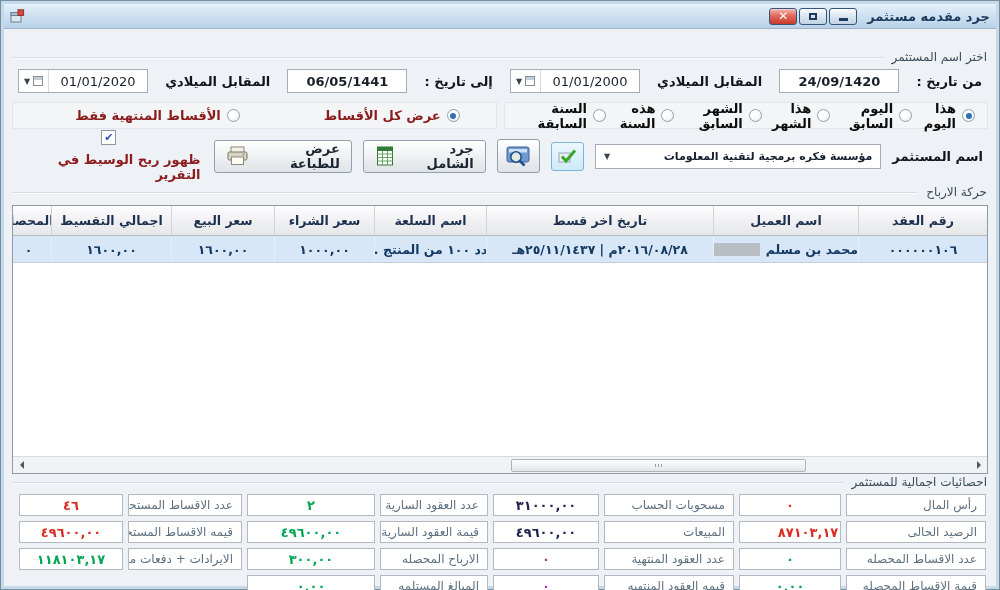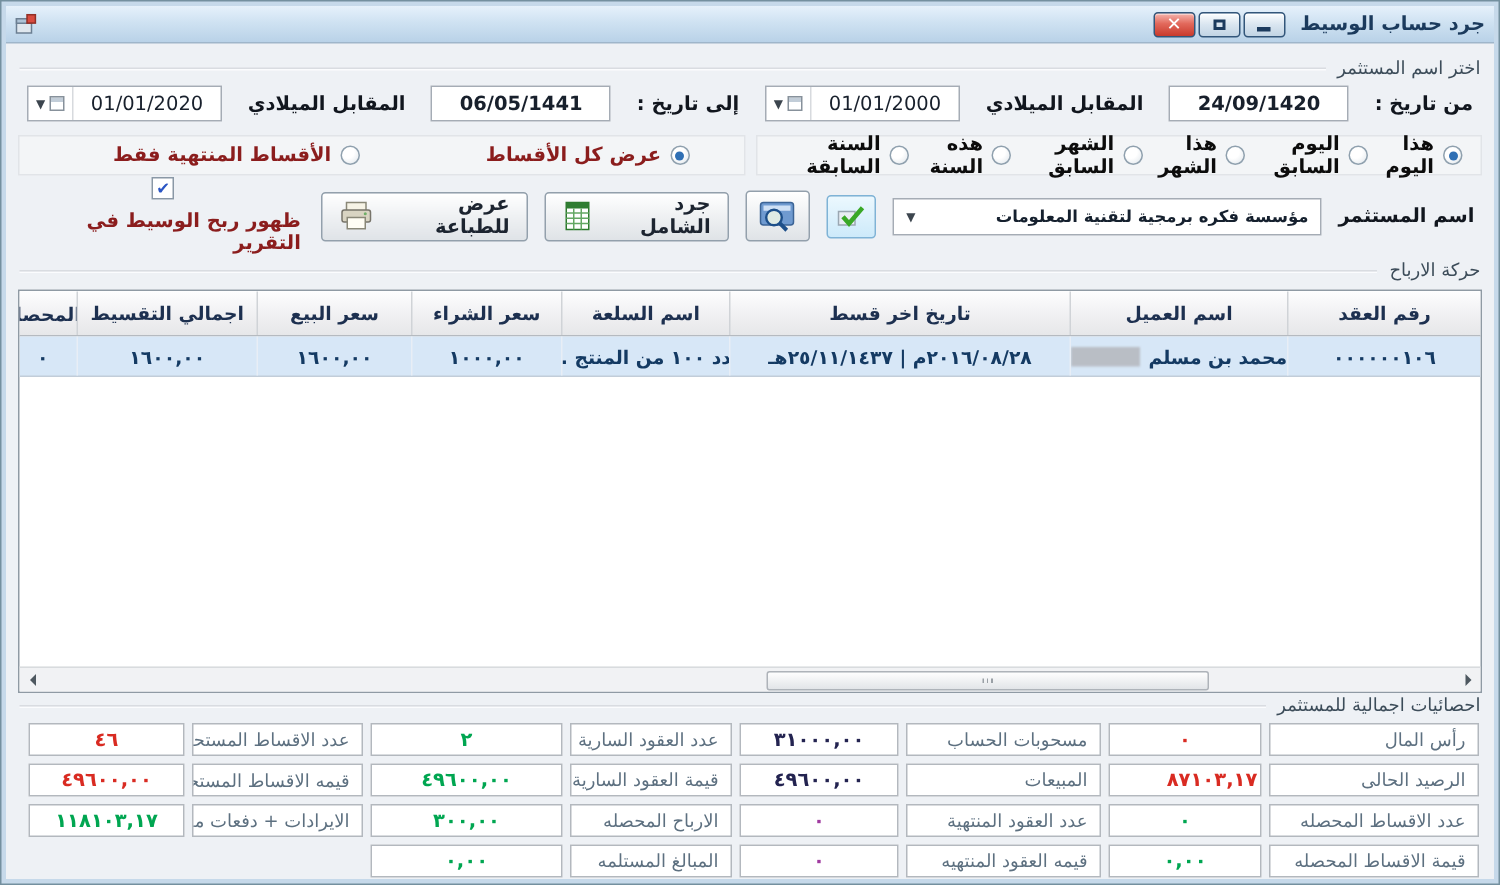--- a/index.html
+++ b/index.html
@@ -111,41 +111,41 @@
   .sval { justify-content:center; font-size:13px; font-weight:bold; letter-spacing:2px; }
   .ghost { visibility:hidden; }
 </style>
 </head>
 <body>
 
 <div class="window">
   <div class="client">
 
     <div class="titlebar">
-      <span class="title">جرد حساب الوسيط</span>
+      <span class="title">جرد مقدمه مستثمر</span>
       <div class="tb-btn">
           <span class="g-min"></span>
         </div>
       <div class="tb-btn">
           <span class="g-max"></span>
         </div>
       <div class="tb-btn close">
           <span>✕</span>
         </div>
       <div class="tb-spacer"></div>
       <span style="display:flex">
         <svg width="15" height="15" viewBox="0 0 15 15">
             <rect x="1" y="3.5" width="10" height="9.5" fill="#dfe7ee" stroke="#6c7f92"></rect>
             <rect x="1" y="3.5" width="10" height="3" fill="#aec3d6" stroke="#6c7f92"></rect>
             <rect x="8" y="0.8" width="5.6" height="5.6" fill="#d84b3f" stroke="#912f26"></rect>
           </svg>
       </span>
     </div>
 
-    <div class="caption" style="margin-top:8px">
+    <div class="caption" style="margin-top:20px">
       <span>اختر اسم المستثمر</span>
     </div>
 
     <div class="row-dates">
       <span class="lbl">من تاريخ :</span>
       <div class="tbox">24/09/1420</div>
       <span class="lbl">المقابل الميلادي</span>
       <div class="dpick">
         <span class="val">01/01/2000</span>
         <span class="dd">

